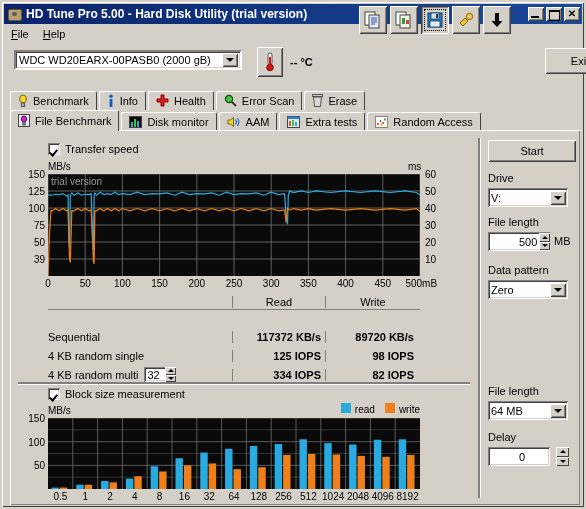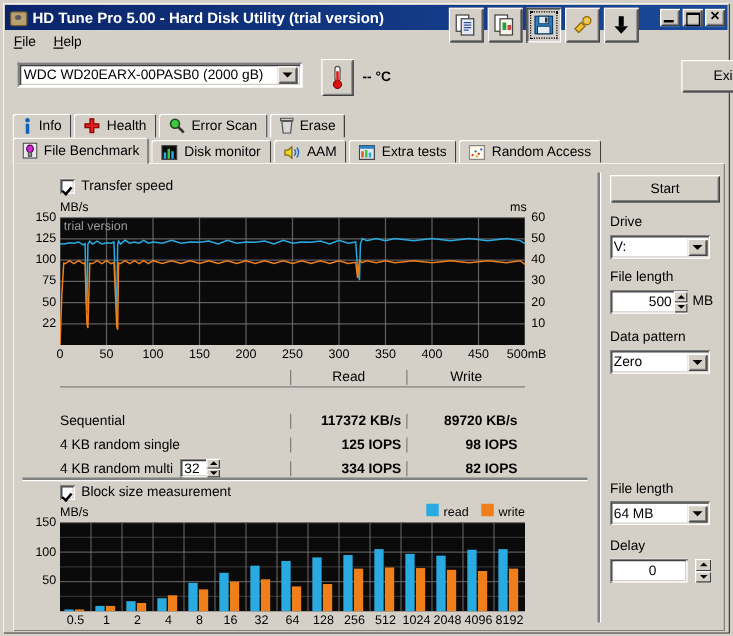--- a/index.html
+++ b/index.html
@@ -301,20 +301,29 @@
       <path d="M3.5 10 L14.5 10 L9 16 Z" fill="#000"></path>
     </svg>
   </div>
 
   <div class="exitbtn">
     <span>Exit</span>
   </div>
 
   <div class="tabstrip">
     <div class="tabrow">
+      <div class="tab">
+        <span class="ic">
+          <svg width="10" height="14" viewBox="0 0 10 14">
+              <ellipse cx="5" cy="5" rx="3.4" ry="4" fill="#f2d62e" stroke="#7a6a10"></ellipse>
+              <rect x="3.4" y="9" width="3.2" height="3.5" fill="#b0b0b0" stroke="#555"></rect>
+            </svg>
+        </span>
+        <span>Benchmark</span>
+      </div>
       <div class="tab">
         <span class="ic">
           <svg width="8" height="14" viewBox="0 0 8 14">
               <circle cx="4" cy="2.2" r="1.8" fill="#1060c0"></circle>
               <rect x="2.6" y="5" width="2.8" height="8" fill="#1060c0"></rect>
             </svg>
         </span>
         <span>Info</span>
       </div>
       <div class="tab">
@@ -436,21 +445,21 @@
           <line x1="372" y1="0" x2="372" y2="102" stroke="#7a7a7a" stroke-width="1" opacity="0.75"></line>
           <path d="M0.00 20.94 L3.72 21.22 L7.44 20.26 L11.16 20.54 L14.88 19.58 L18.60 21.90 L20.09 20.94 L20.83 61.20 L21.58 74.80 L22.32 21.22 L23.81 18.90 L26.04 21.22 L29.76 18.90 L33.48 21.22 L37.20 20.26 L40.92 20.54 L43.15 19.58 L44.64 64.60 L45.38 76.16 L46.13 21.90 L46.87 18.90 L48.36 21.22 L52.08 18.22 L55.80 20.54 L59.52 19.58 L63.24 20.54 L66.96 18.22 L70.68 20.54 L74.40 19.58 L81.84 20.54 L89.28 18.22 L96.72 20.54 L104.16 19.58 L111.60 19.86 L119.04 18.90 L126.48 21.22 L133.92 18.22 L141.36 20.54 L148.80 19.58 L156.24 19.86 L163.68 18.90 L171.12 21.22 L178.56 18.22 L186.00 20.54 L193.44 19.58 L200.88 19.86 L208.32 18.90 L215.76 21.22 L223.20 18.22 L230.64 20.54 L236.59 19.58 L238.08 41.62 L239.57 50.18 L240.31 21.22 L241.80 16.86 L245.52 18.50 L252.96 16.86 L260.40 18.50 L267.84 16.86 L282.72 18.50 L297.60 16.86 L312.48 18.50 L327.36 16.86 L342.24 18.50 L357.12 16.86 L368.28 18.50 L372.00 20.94 " fill="none" stroke="#29abe2" stroke-width="1.2"></path>
           <path d="M0.00 102.00 L1.49 61.20 L2.98 36.58 L4.46 36.86 L7.44 34.54 L11.16 36.86 L14.88 34.54 L18.60 36.86 L20.09 35.90 L20.83 64.60 L21.58 85.00 L22.32 88.40 L23.81 36.58 L26.04 36.86 L29.76 34.54 L33.48 36.86 L37.20 34.54 L40.92 36.86 L43.15 35.90 L44.64 68.00 L45.38 87.04 L46.13 89.76 L46.87 36.58 L48.36 36.86 L52.08 34.54 L55.80 36.86 L59.52 34.54 L63.24 36.86 L66.96 34.54 L70.68 36.86 L74.40 34.54 L81.84 36.86 L89.28 34.54 L96.72 36.86 L104.16 34.54 L111.60 36.86 L119.04 34.54 L126.48 36.86 L133.92 34.54 L141.36 36.86 L148.80 34.54 L156.24 36.86 L163.68 34.54 L171.12 36.86 L178.56 34.54 L186.00 36.86 L193.44 34.54 L200.88 36.86 L208.32 34.54 L215.76 36.86 L223.20 34.54 L230.64 36.86 L236.59 35.90 L238.08 48.42 L239.57 34.54 L241.80 36.18 L245.52 34.54 L252.96 36.18 L260.40 34.54 L267.84 36.18 L282.72 34.54 L297.60 36.18 L312.48 34.54 L327.36 36.18 L342.24 34.54 L357.12 36.18 L368.28 34.54 L372.00 37.54 " fill="none" stroke="#ef7f1a" stroke-width="1.2"></path>
         </svg>
 
       <div class="ylab" style="top:0%;">150</div>
       <div class="ylab" style="top:16.67%;">125</div>
       <div class="ylab" style="top:33.33%;">100</div>
       <div class="ylab" style="top:50%;">75</div>
       <div class="ylab" style="top:66.67%;">50</div>
-      <div class="ylab" style="top:83.33%;">22</div>
+      <div class="ylab" style="top:83.33%;">39</div>
 
       <div class="ylab2" style="top:0%;">60</div>
       <div class="ylab2" style="top:16.67%;">50</div>
       <div class="ylab2" style="top:33.33%;">40</div>
       <div class="ylab2" style="top:50%;">30</div>
       <div class="ylab2" style="top:66.67%;">20</div>
       <div class="ylab2" style="top:83.33%;">10</div>
 
       <div class="xlab" style="left:0%;">0</div>
       <div class="xlab" style="left:10%;">50</div>

